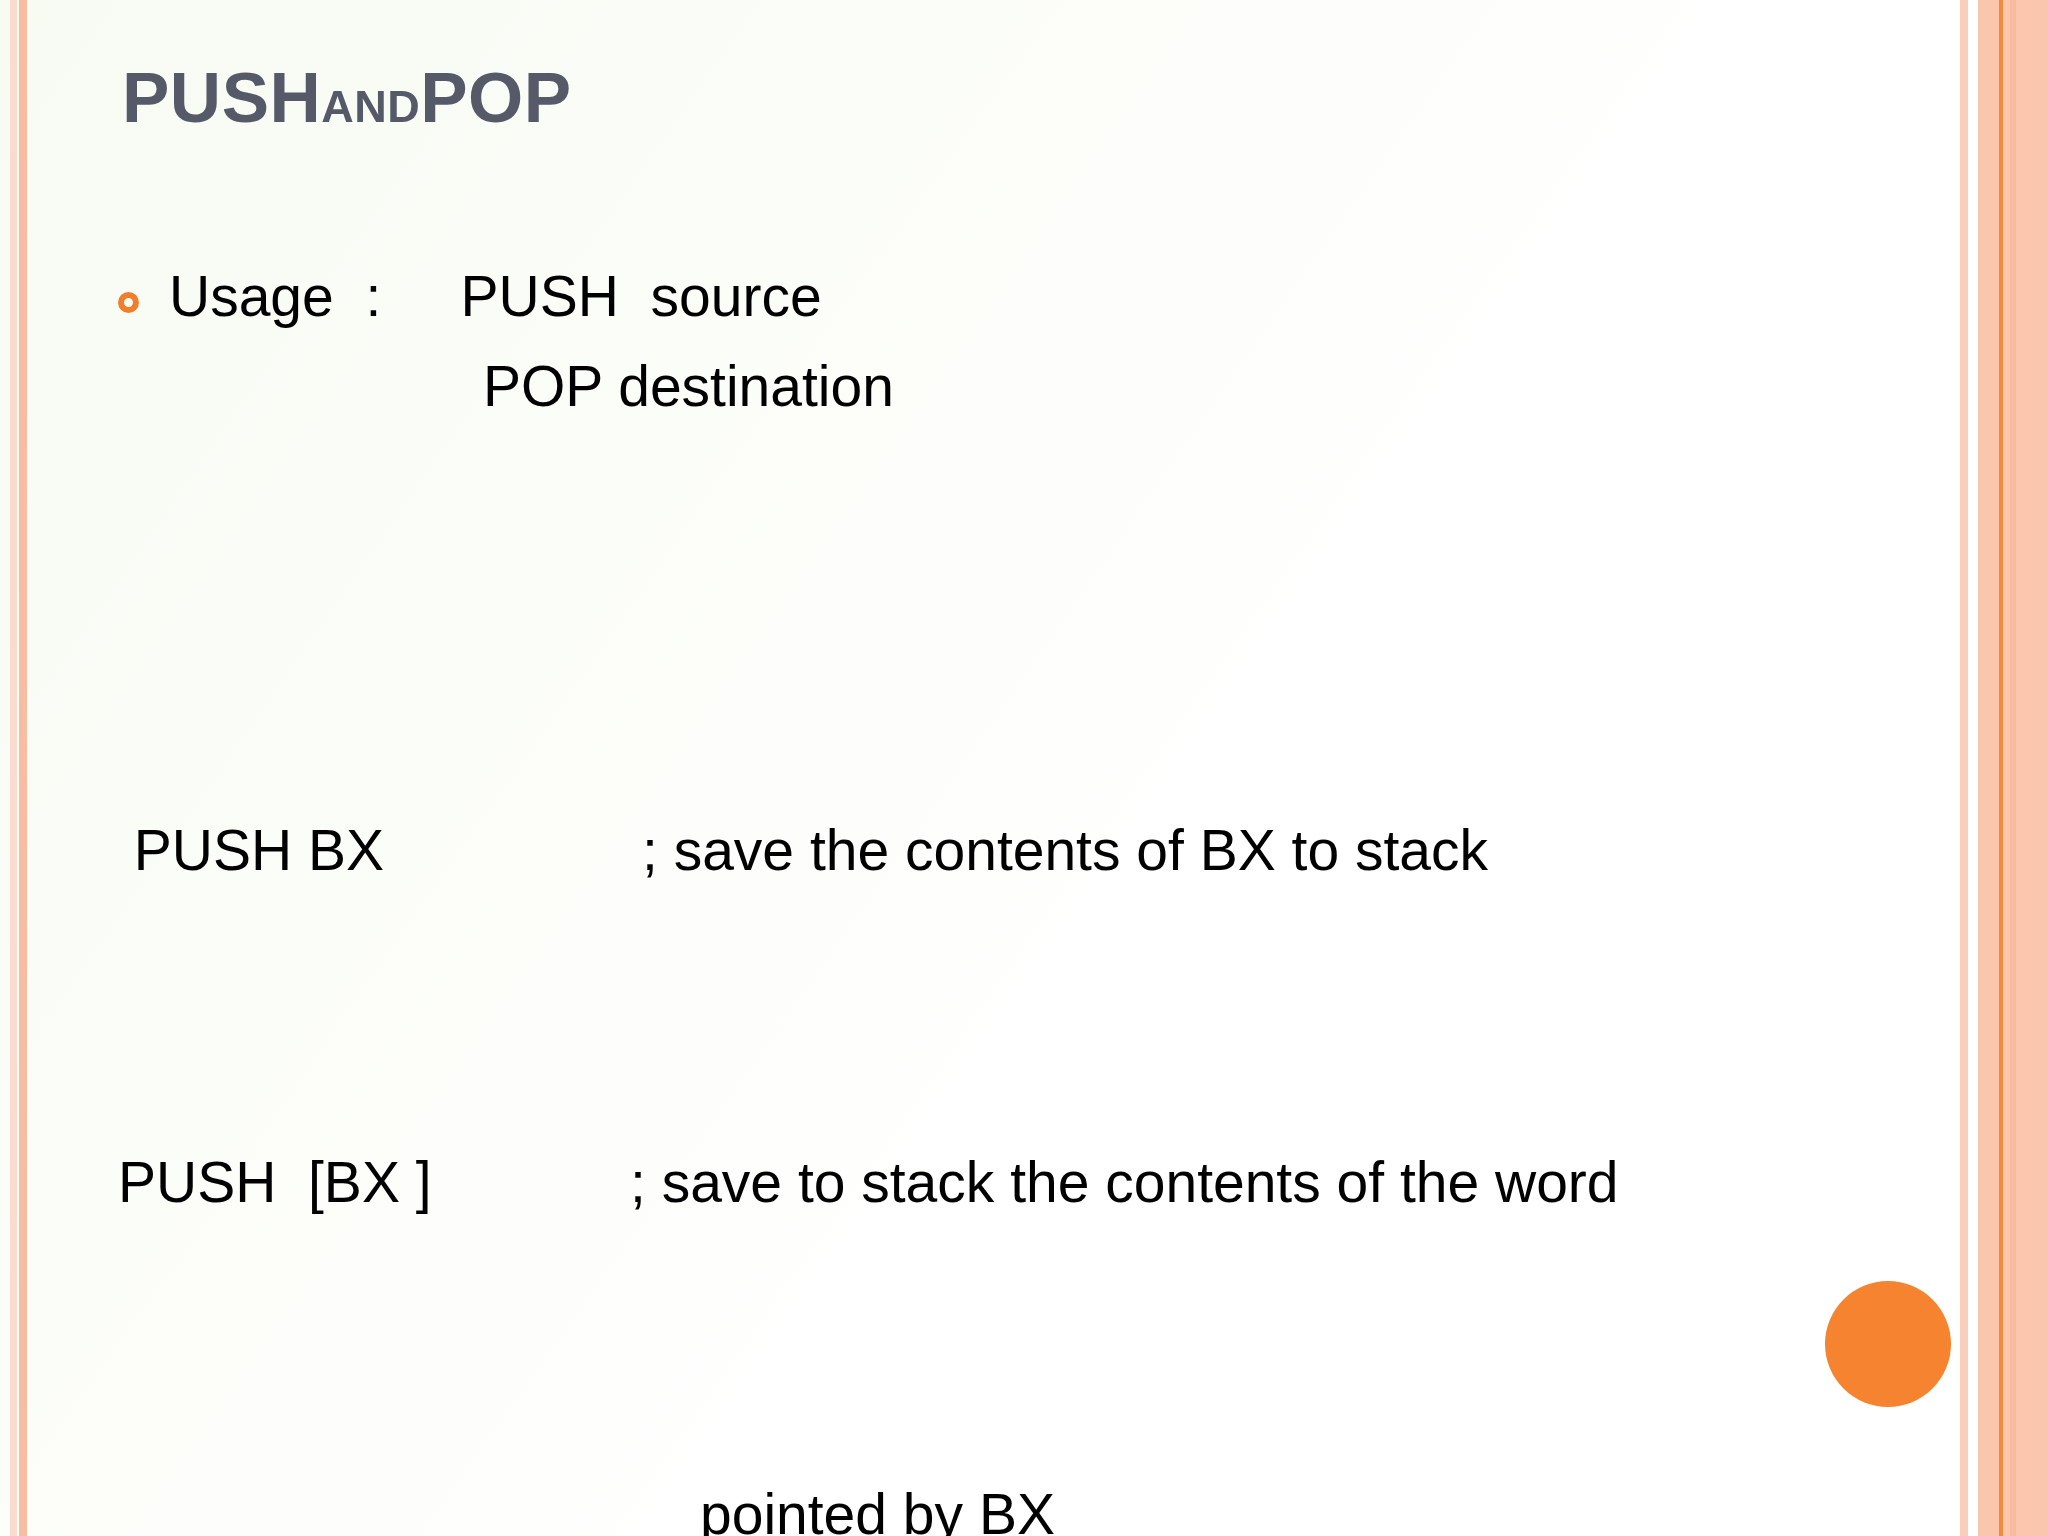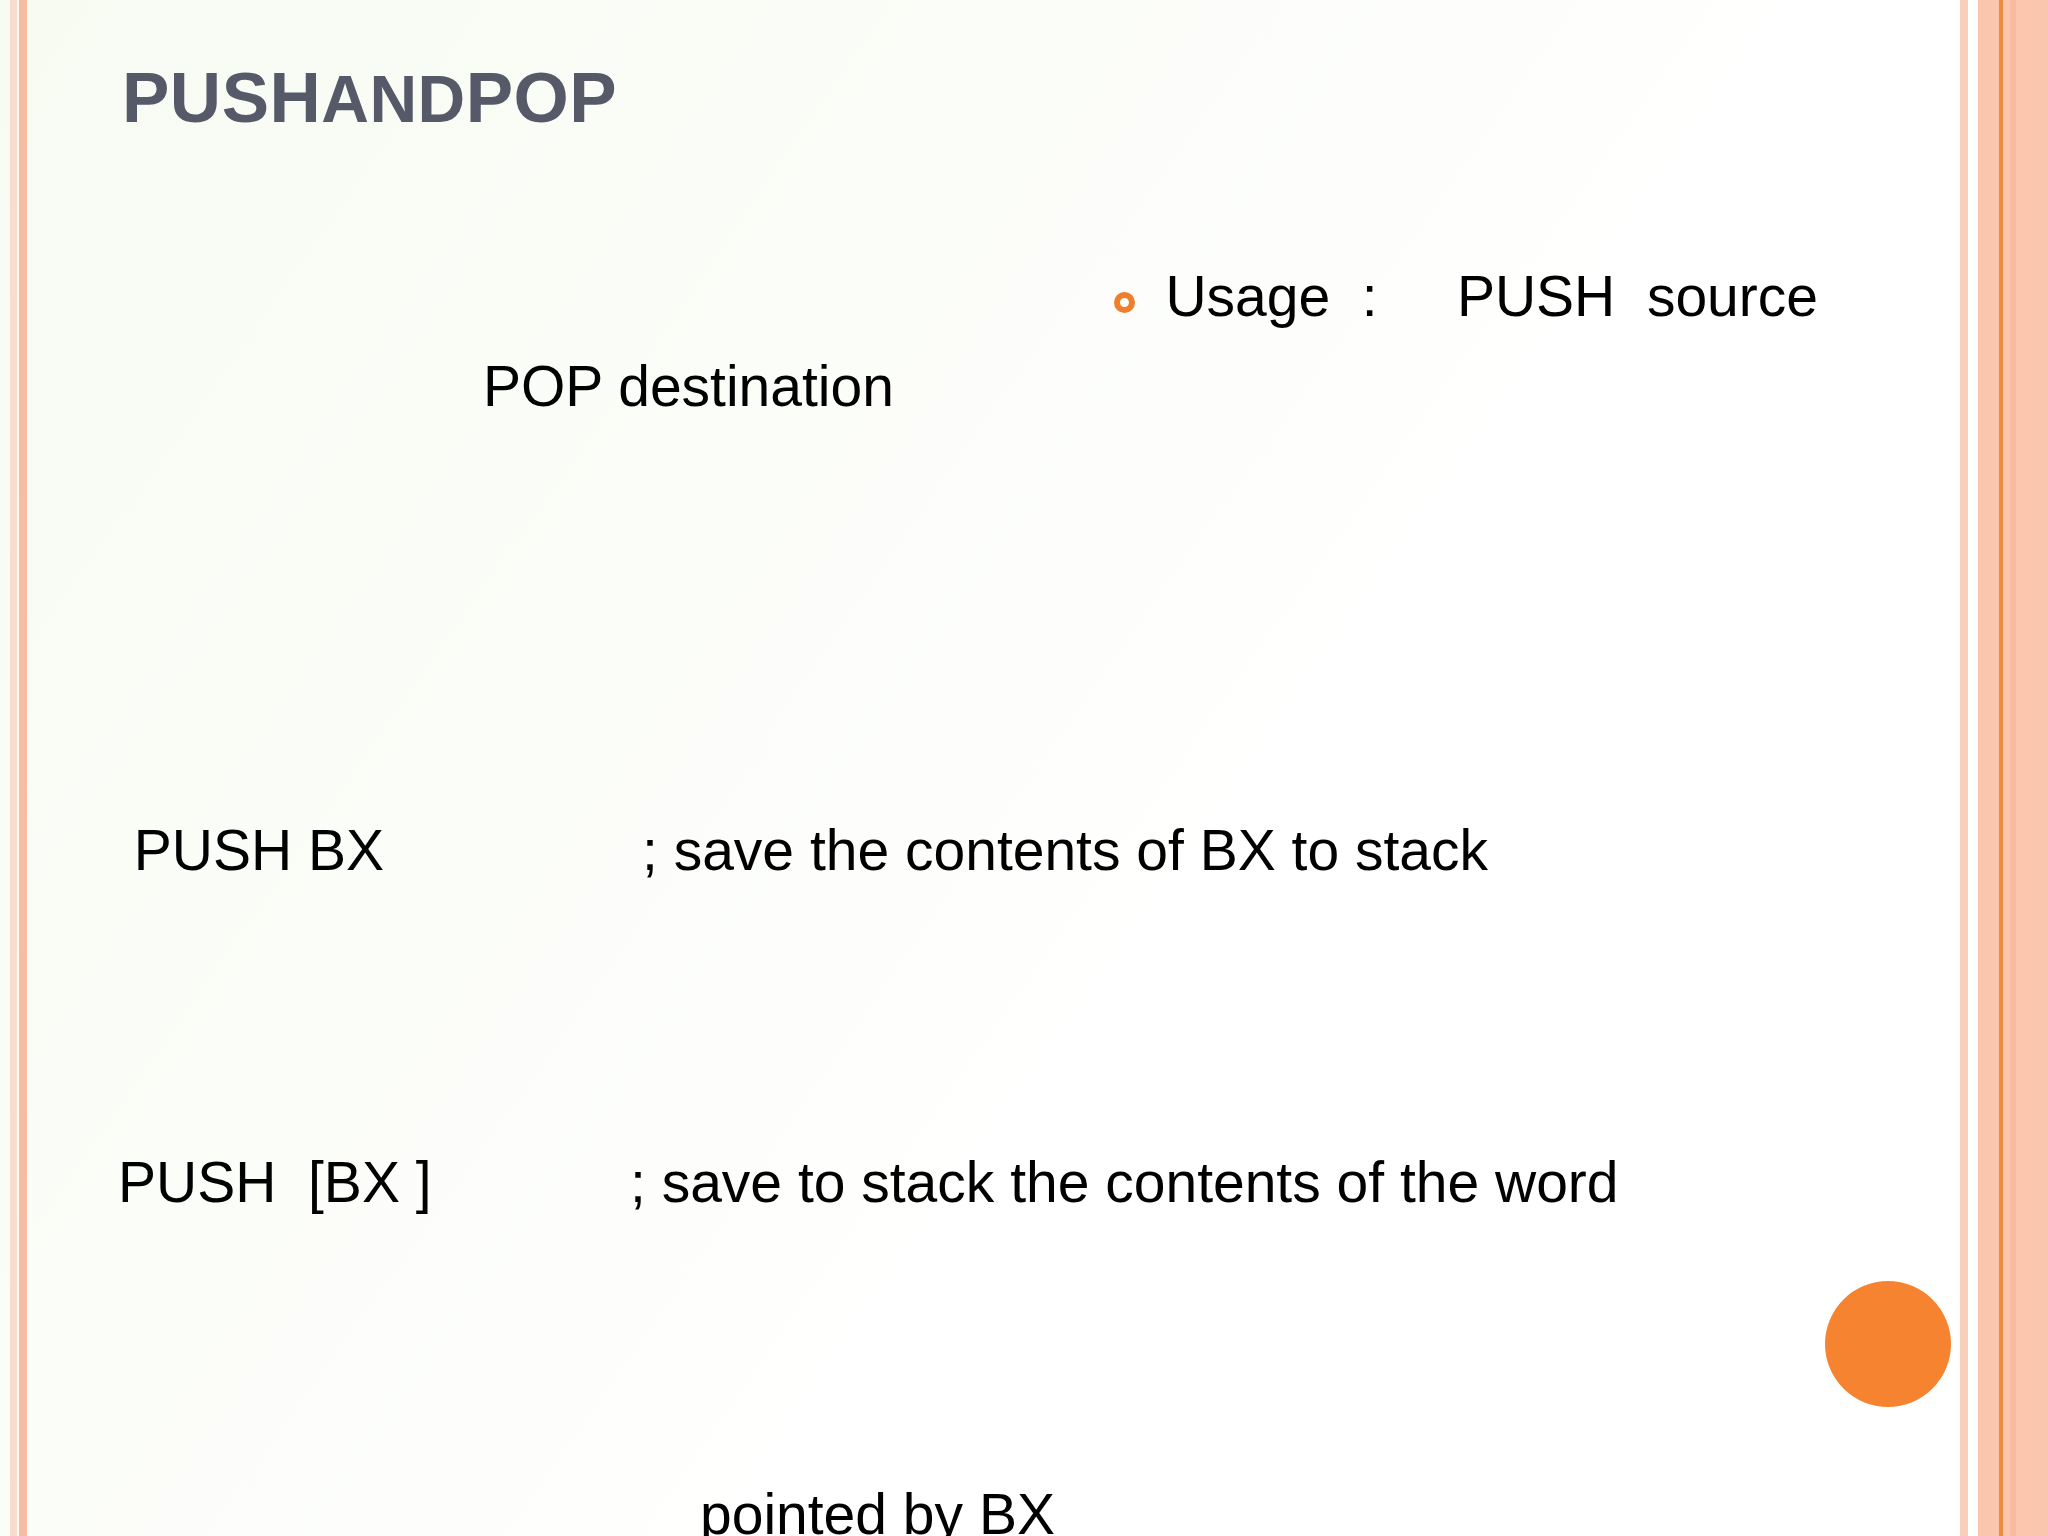--- a/index.html
+++ b/index.html
@@ -41,41 +41,40 @@
   .title {
     position: absolute;
     left: 122px;
     top: 62px;
     color: #565a68;
     font-weight: bold;
     letter-spacing: 0.5px;
     white-space: nowrap;
   }
   .title .big   { font-size: 71px; line-height: 1; }
-  .title .small { font-size: 66px; line-height: 1; }
+  .title .small { font-size: 45px; line-height: 1; }
 
   
   .body-area {
     position: absolute;
     left: 0;
     top: 0;
     width: 2048px;
     height: 1536px;
   }
 
   .usage-block {
     position: absolute;
     left: 118px;
     top: 265px;
     width: 1700px;
   }
   .usage-row {
     display: flex;
     align-items: flex-start;
-    justify-content: flex-end;
   }
   .bullet-ring {
     flex: 0 0 auto;
     width: 21px;
     height: 21px;
     border: 6px solid #f07f2d;
     border-radius: 50%;
     margin-top: 27px;
     margin-right: 30px;
     box-sizing: border-box;

